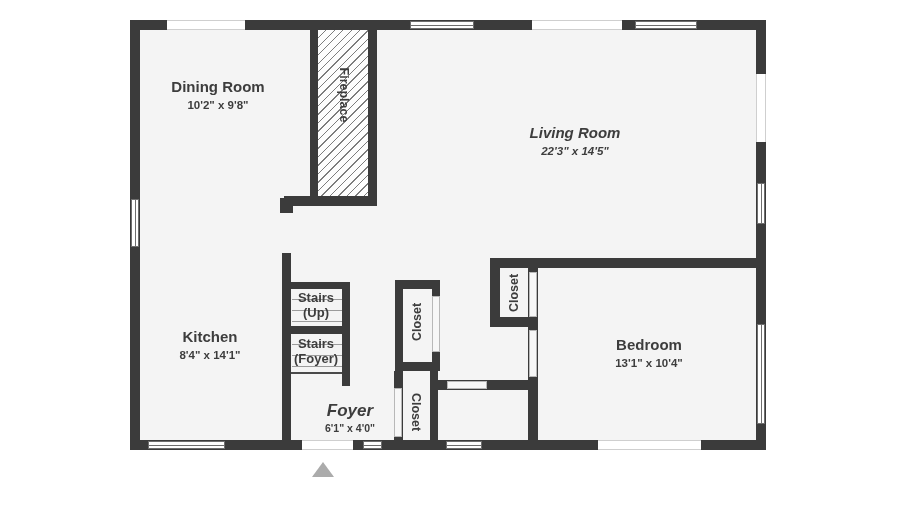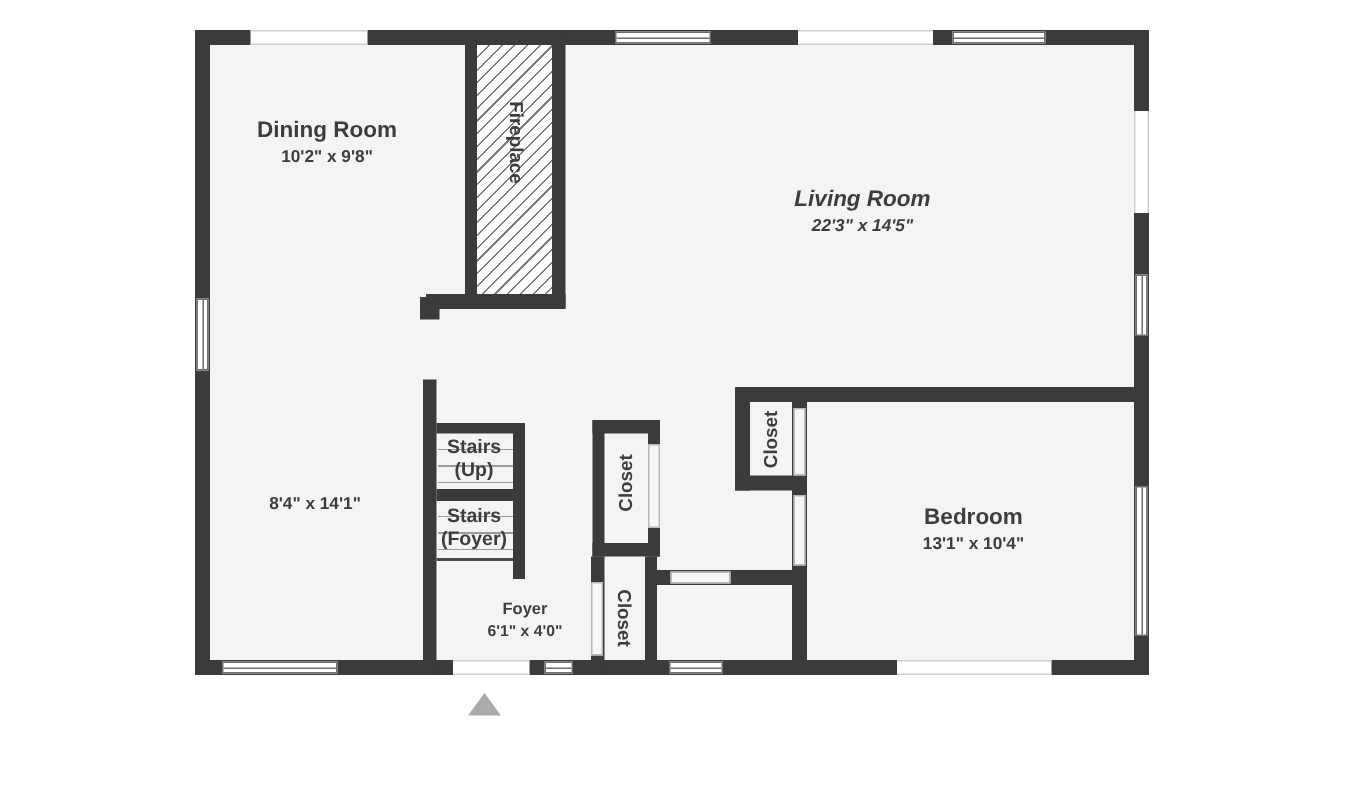--- a/index.html
+++ b/index.html
@@ -15,21 +15,21 @@
   .open-h{border-top:1px solid #cfcfcf;border-bottom:1px solid #cfcfcf;}
   .open-v{border-left:1px solid #cfcfcf;border-right:1px solid #cfcfcf;}
   .door{position:absolute;background:#f7f7f7;border:1px solid #b8b8b8;z-index:3;box-sizing:border-box;}
   .hatch{position:absolute;left:318px;top:22px;width:50px;height:178px;z-index:1;background:
      repeating-linear-gradient(135deg,#fdfdfd 0 5px,#7d7d7d 5px 6px);}
   .treads{position:absolute;z-index:2;background:
      repeating-linear-gradient(to bottom,transparent 0 10px,#9b9b9b 10px 11px);}
   .room-label{position:absolute;text-align:center;font-weight:bold;z-index:5;line-height:1.25;}
   .room-name{font-size:15px;}
   .room-dims{font-size:11.5px;margin-top:1px;}
-  .sm .room-name{font-size:11px;}
+  .sm .room-name{font-size:17px;font-style:italic;}
   .sm .room-dims{font-size:10.5px;}
   .stairs-label{position:absolute;text-align:center;font-weight:bold;font-size:13px;line-height:15px;z-index:5;}
   .vtext{position:absolute;font-weight:bold;font-size:12.5px;white-space:nowrap;z-index:5;
          transform:translate(-50%,-50%) rotate(90deg);transform-origin:center;}
   .vtext.ccw{transform:translate(-50%,-50%) rotate(-90deg);}
   .entry-arrow{position:absolute;left:312px;top:462px;width:0;height:0;z-index:5;
      border-left:11px solid transparent;border-right:11px solid transparent;
      border-bottom:15px solid var(--entry_arrow,#ababab);}
   .entry-label{position:absolute;left:293px;top:485px;width:60px;text-align:center;
      font-weight:bold;font-size:20px;z-index:5;}
@@ -95,20 +95,21 @@
 
   <div class="room-label" style="left:128px;top:78px;width:180px;">
     <div class="room-name">Dining Room</div>
     <div class="room-dims">10'2" x 9'8"</div>
   </div>
   <div class="room-label" style="left:475px;top:124px;width:200px;font-style:italic;">
     <div class="room-name">Living Room</div>
     <div class="room-dims">22'3" x 14'5"</div>
   </div>
   <div class="room-label" style="left:120px;top:328px;width:180px;">
+    <div class="room-name">Kitchen</div>
     <div class="room-dims">8'4" x 14'1"</div>
   </div>
   <div class="room-label sm" style="left:300px;top:400px;width:100px;">
     <div class="room-name">Foyer</div>
     <div class="room-dims">6'1" x 4'0"</div>
   </div>
   <div class="room-label" style="left:559px;top:336px;width:180px;">
     <div class="room-name">Bedroom</div>
     <div class="room-dims">13'1" x 10'4"</div>
   </div>

